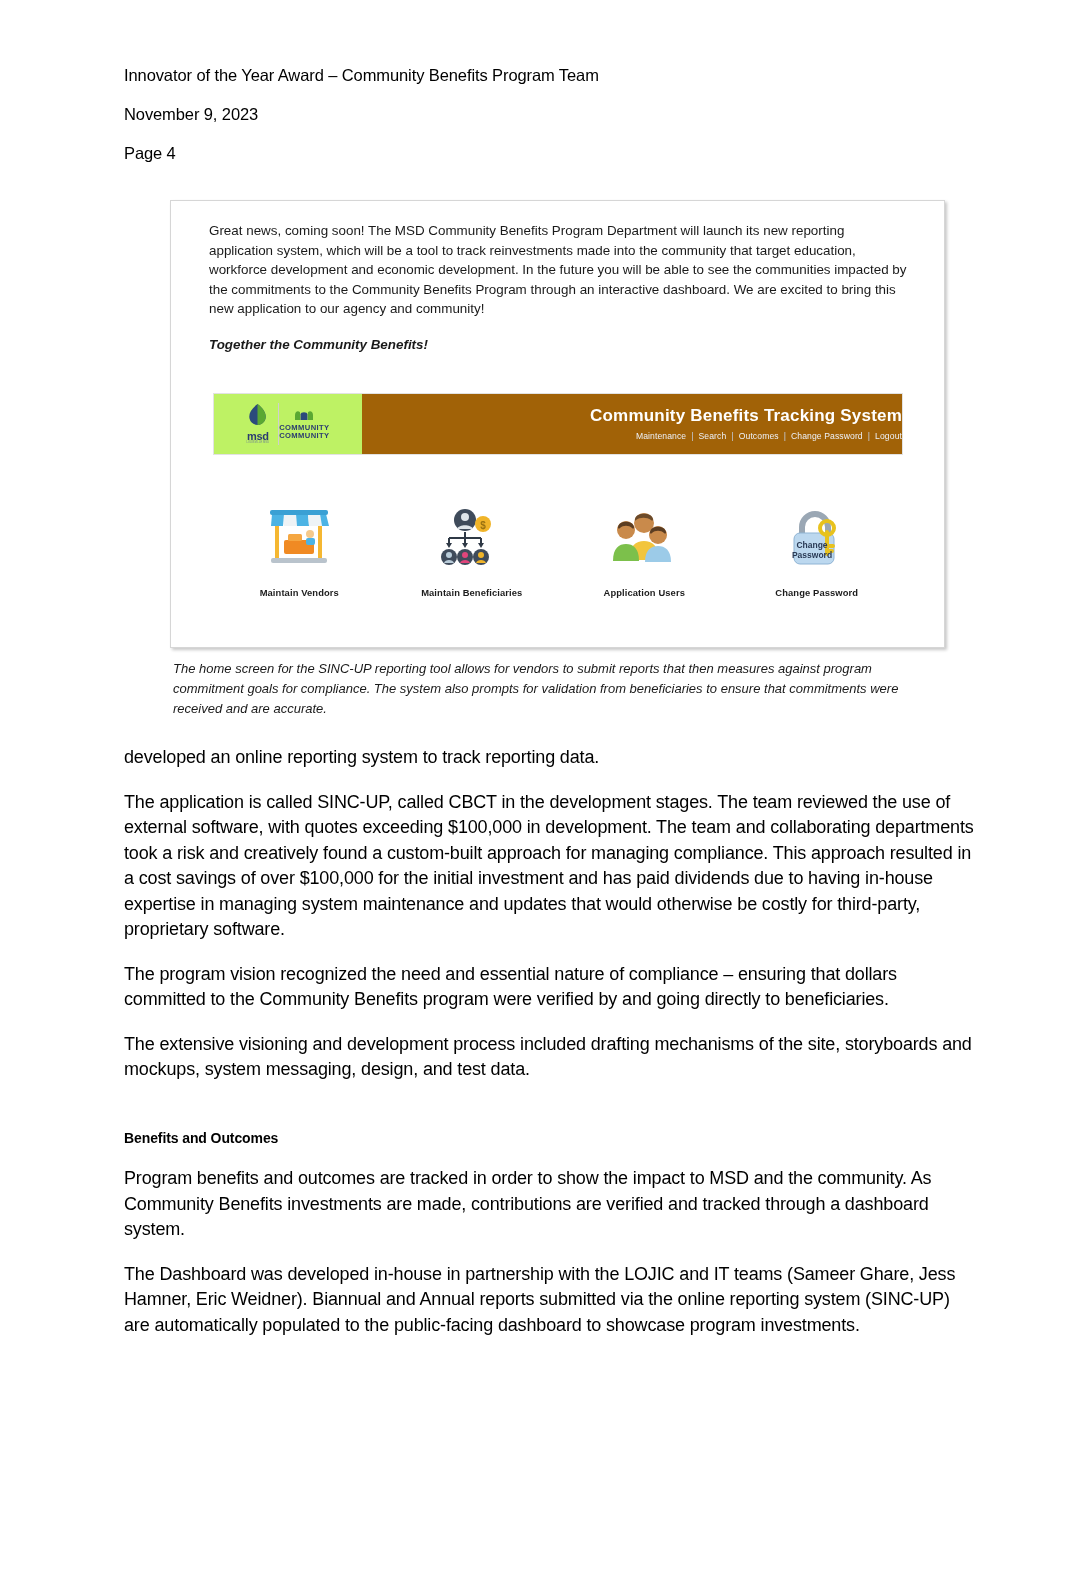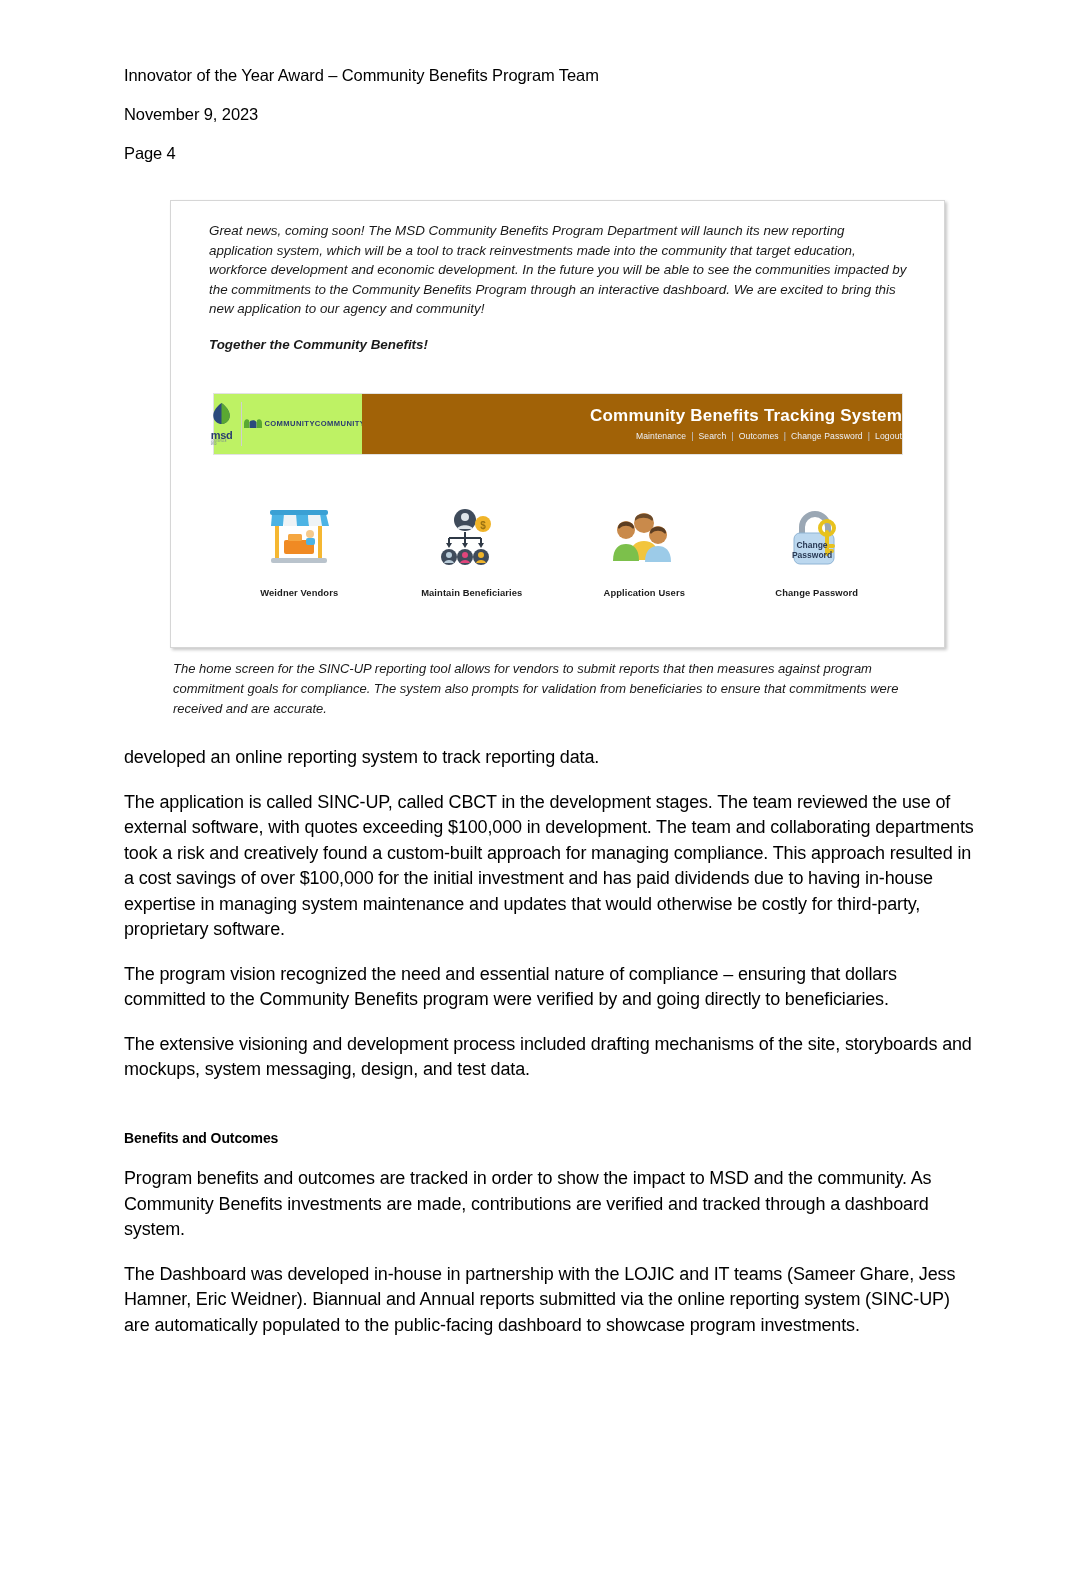--- a/index.html
+++ b/index.html
@@ -53,21 +53,21 @@
   }
   .announce {
     position: absolute;
     left: 38px;
     top: 20px;
     width: 700px;
     font-size: 13.4px;
     line-height: 1.46;
     color: #1a1a1a;
   }
-  .announce p { margin: 0; font-style: italic; }
+  .announce p { margin: 0; }
   .announce .tagline {
     margin-top: 16px;
     font-style: italic;
     font-weight: bold;
     font-size: 13.4px;
   }
 
   
   .app-mock {
     position: absolute;
@@ -107,21 +107,21 @@
     line-height: 1;
   }
   .msd-sub {
     font-size: 2.6px;
     color: #6f7f92;
     line-height: 1;
     letter-spacing: 0.1px;
   }
   .cb-logo {
     display: flex;
-    flex-direction: row;
+    flex-direction: column;
     align-items: center;
     line-height: 1.05;
   }
   .cb-word {
     font-size: 7.6px;
     font-weight: bold;
     color: #2b3c70;
     letter-spacing: 0.4px;
     text-align: center;
   }
@@ -290,21 +290,21 @@
             <rect x="4" y="2" width="58" height="5" rx="2" fill="#3aa0d4"></rect>
             <rect x="9" y="18" width="4" height="32" fill="#f5b731"></rect>
             <rect x="52" y="18" width="4" height="32" fill="#f5b731"></rect>
             <rect x="18" y="32" width="30" height="14" rx="2" fill="#f08a23"></rect>
             <rect x="22" y="26" width="14" height="7" rx="1.5" fill="#f5a742"></rect>
             <circle cx="44" cy="26" r="4" fill="#f5c98a"></circle>
             <rect x="40" y="30" width="9" height="7" rx="2" fill="#4cb3e4"></rect>
             <rect x="5" y="50" width="56" height="5" rx="2" fill="#b9c3cc"></rect>
           </svg>
         </div>
-        <div class="tile-label">Weidner Vendors</div>
+        <div class="tile-label">Maintain Vendors</div>
       </div>
 
       <div class="tile">
         <div class="tile-icon">
           <svg width="66" height="60" viewBox="0 0 66 60">
             <circle cx="26" cy="12" r="11" fill="#3f4b5b"></circle>
             <circle cx="26" cy="9" r="4" fill="#dfe5ea"></circle>
             <path d="M18 21 c2-5 14-5 16 0 z" fill="#dfe5ea"></path>
             <circle cx="44" cy="16" r="8" fill="#f0b429"></circle>
             <text x="44" y="21" font-size="10" font-family="Liberation Sans" font-weight="bold" fill="#9a7211" text-anchor="middle">$</text>

